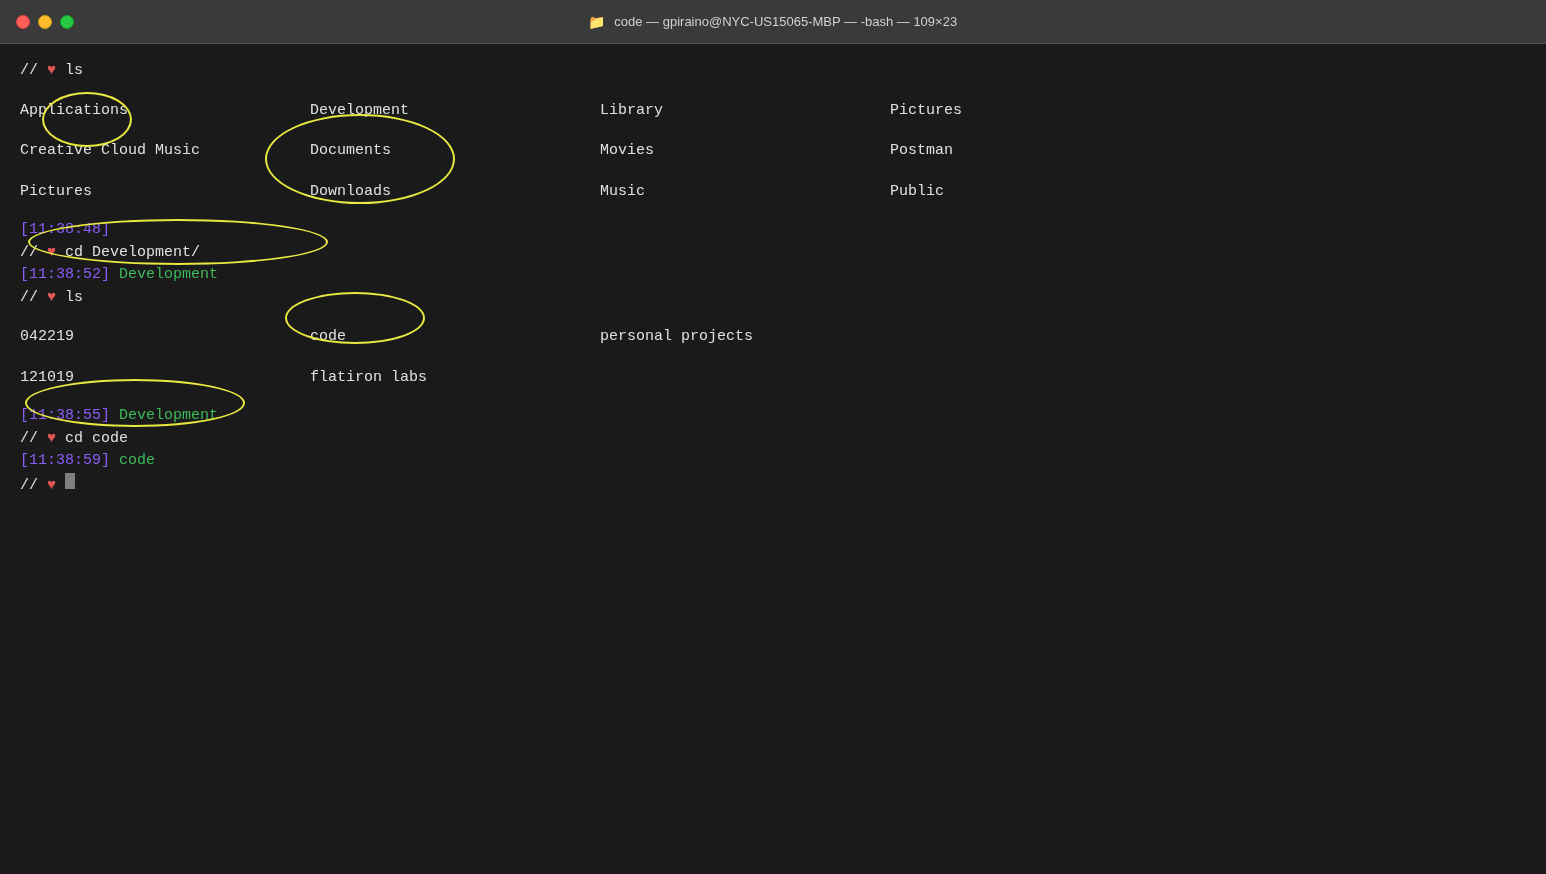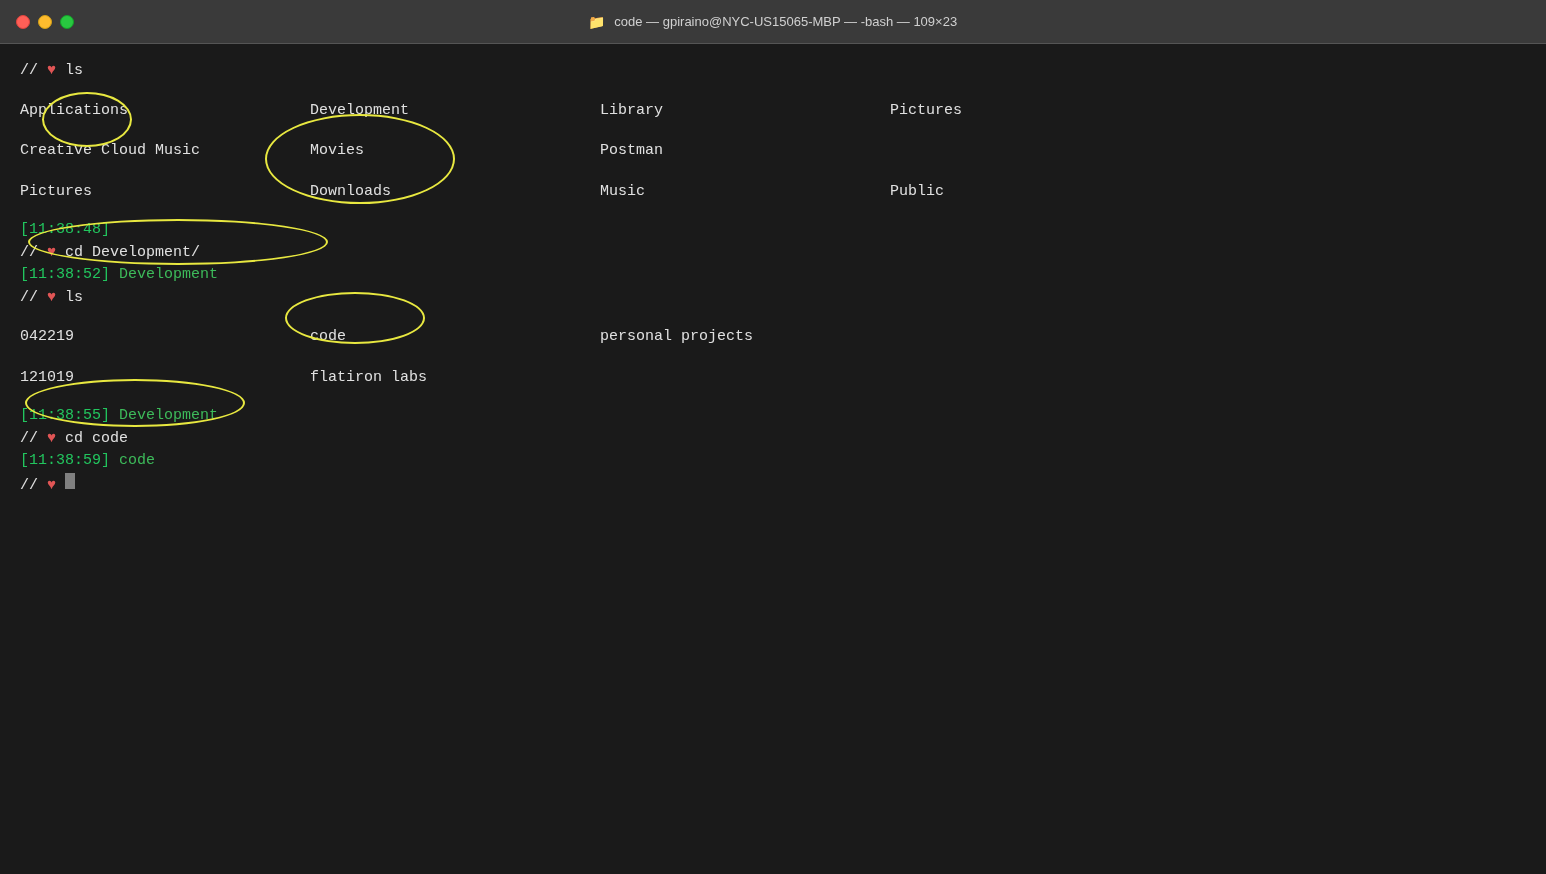--- a/index.html
+++ b/index.html
@@ -82,21 +82,21 @@
 
     .prompt {
       color: #e0e0e0;
     }
 
     .heart {
       color: #e05555;
     }
 
     .timestamp {
-      color: #22c55e;
+      color: #8b5cf6;
       font-family: Liberation Mono, monospace;
     }
 
     .dir-green {
       color: #3dba5a;
     }
 
     .dir-cyan {
       color: #3dba5a;
     }
@@ -156,20 +156,21 @@
   </div>
 
   <div class="ls-columns">
     <span class="ls-item">Applications</span>
     <span class="ls-item">Development</span>
     <span class="ls-item">Library</span>
     <span class="ls-item">Pictures</span>
   </div>
   <div class="ls-columns">
     <span class="ls-item">Creative Cloud Music</span>
+    <span class="ls-item">Documents</span>
     <span class="ls-item">Movies</span>
     <span class="ls-item">Postman</span>
   </div>
   <div class="ls-columns">
     <span class="ls-item">Pictures</span>
     <span class="ls-item">Downloads</span>
     <span class="ls-item">Music</span>
     <span class="ls-item">Public</span>
   </div>
 

